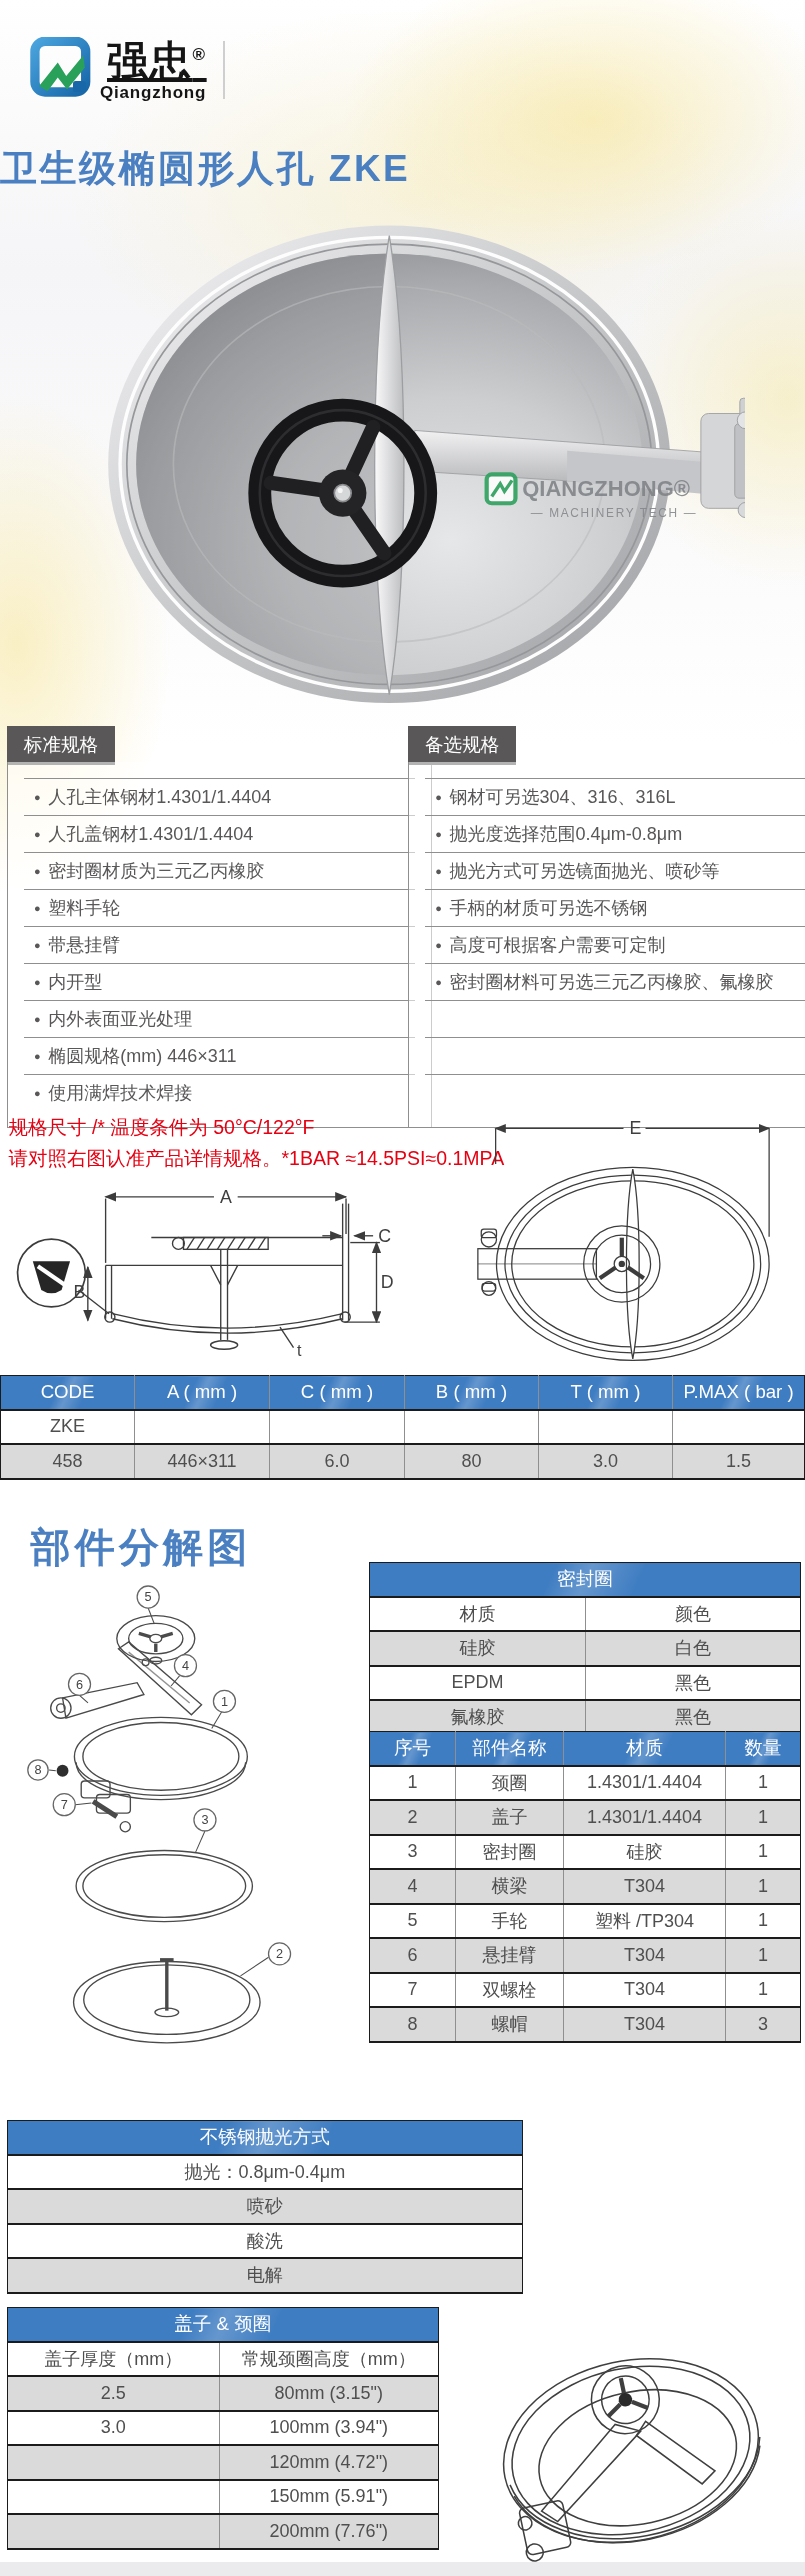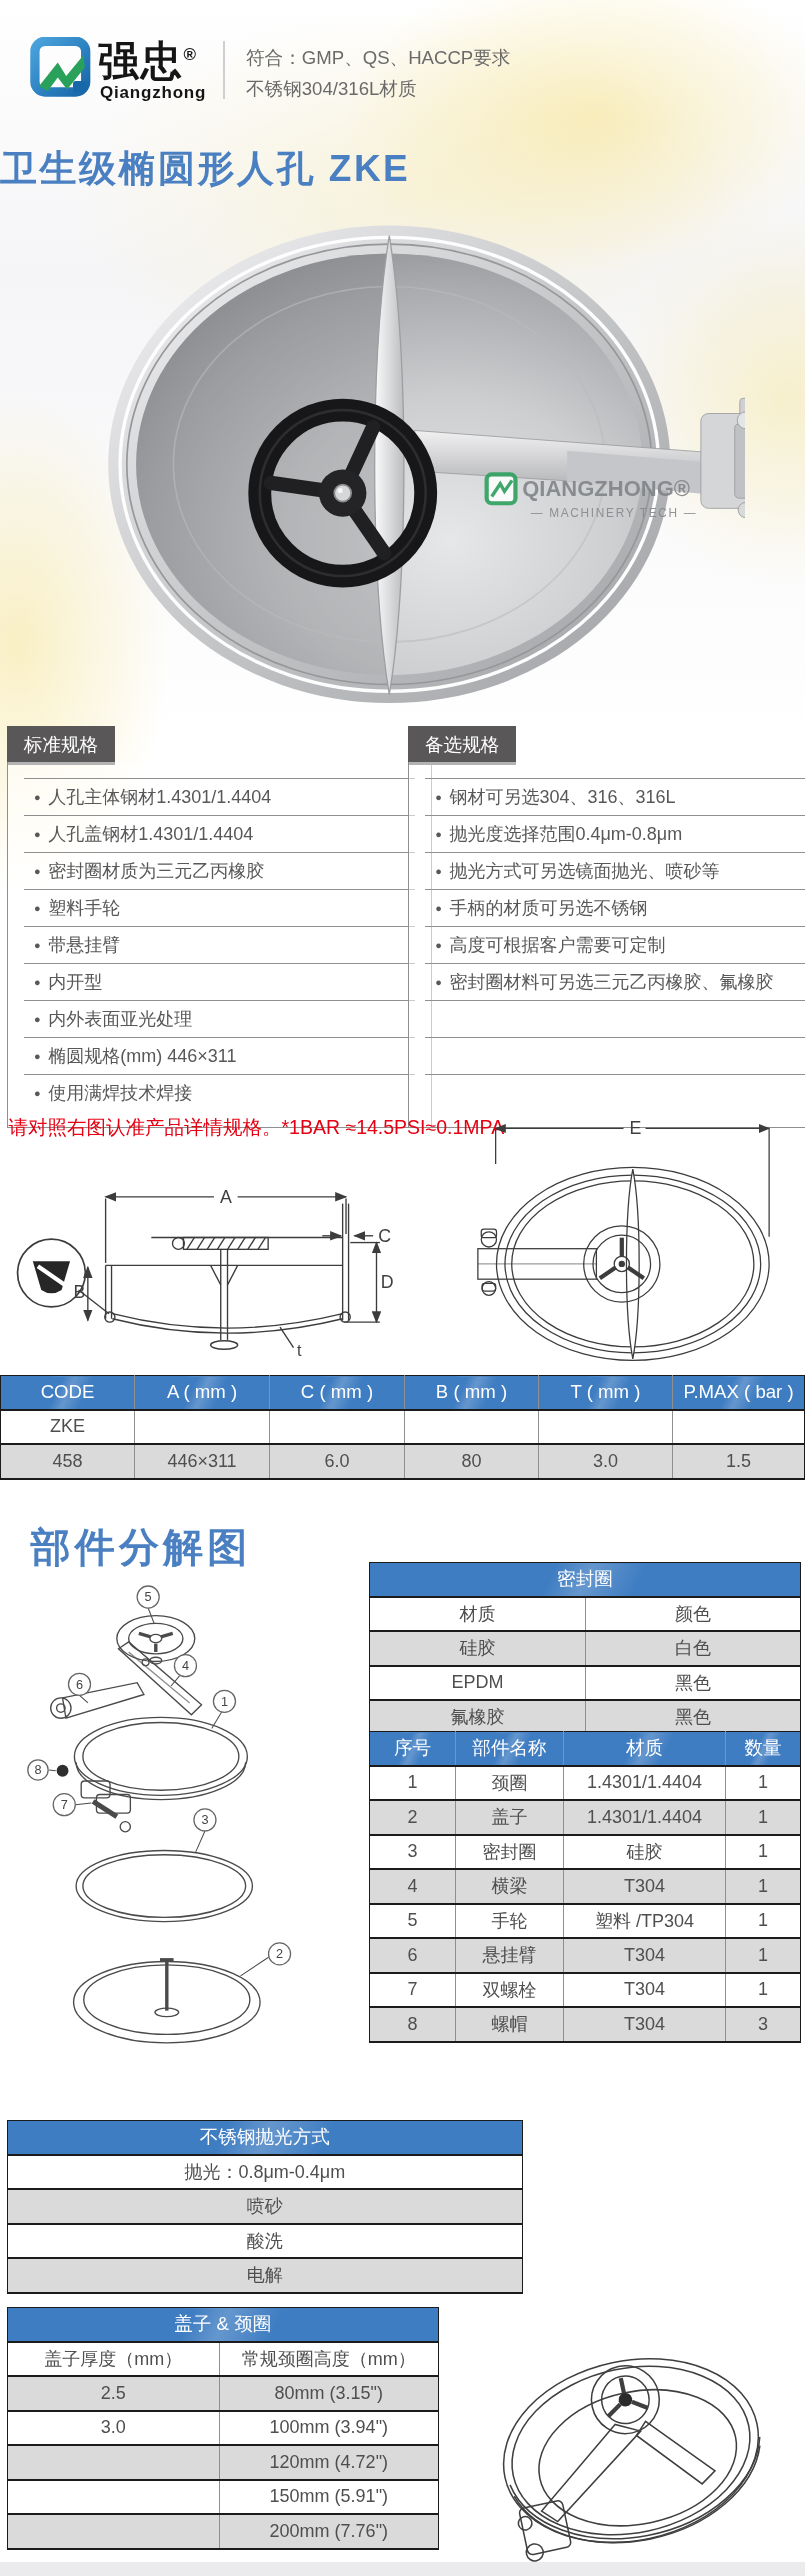--- a/index.html
+++ b/index.html
@@ -6,21 +6,21 @@
   body{font-family:"Liberation Sans",sans-serif;}
   .page{position:relative;width:805px;height:2576px;overflow:hidden;
     background:
       radial-gradient(356px 220px at 593px 119px, rgba(246,226,140,.55), rgba(246,226,140,0) 70%),
       radial-gradient(220px 356px at 17px 644px, rgba(246,226,140,.50), rgba(246,226,140,0) 70%),
       radial-gradient(254px 271px at 788px 398px, rgba(246,229,150,.45), rgba(246,229,150,0) 70%),
       radial-gradient(441px 254px at 403px 199px, rgba(248,234,172,.38), rgba(248,234,172,0) 75%),
       linear-gradient(#ffffff, #f5f5f7 271px, #ffffff 746px, #ffffff);}
   .abs{position:absolute;}
   
-  .brand-cn{left:98px;top:34px;font-size:41px;font-weight:800;color:#151515;letter-spacing:1.7px;}
+  .brand-cn{left:107px;top:34px;font-size:41px;font-weight:800;color:#151515;letter-spacing:1.7px;text-decoration:underline;}
   .brand-cn sup{font-size:17px;}
   .brand-en{left:100px;top:83px;font-size:17px;font-weight:bold;color:#151515;letter-spacing:0.8px;}
   .hdr-div{left:223px;top:41px;width:1.7px;height:58px;background:#cfcfd2;}
   .tagline{left:246px;top:42px;font-size:18.6px;color:#6a6a6a;line-height:31px;}
   
   .page-title{left:0;top:144px;width:805px;font-size:37px;font-weight:bold;color:#4a80c1;letter-spacing:2.5px;}
   
   .tab{display:inline-block;background:#595757;color:#fff;font-size:18.6px;padding:6px 17px 6.8px;}
   .spec-list{list-style:none;margin:0;padding:16px;border:1.7px solid #8f8f8f;border-top:none;background:rgba(255,255,255,.55);}
   .spec-list li{height:36px;line-height:36px;border-top:1.7px solid #8f8f8f;padding-left:10.2px;font-size:18px;color:#595757;white-space:nowrap;overflow:hidden;}
@@ -60,24 +60,20 @@
           <stop offset="1" stop-color="#1767a9"></stop>
       </linearGradient>
     </defs>
     <rect x="7" y="5" width="60" height="60" rx="12" fill="none" stroke="url(#lg-blue)" stroke-width="11"></rect>
     <polygon points="12,58 34,30 44,46 64,22 66,36 45,62 34,48 22,64" fill="#2aa15a"></polygon>
     <rect x="52" y="52" width="15" height="13" rx="3" fill="#1767a9"></rect>
   </svg>
   <div class="abs brand-cn"><span>强忠</span><sup>®</sup></div>
   <div class="abs brand-en">Qiangzhong</div>
   <div class="abs hdr-div"></div>
-  <div class="abs tagline">
-    <div>符合：GMP、QS、HACCP要求</div>
-    <div>不锈钢304/316L材质</div>
-  </div>
 
   <div class="abs page-title">卫生级椭圆形人孔 ZKE</div>
 
   <svg class="abs" style="left:59px;top:212px" width="686" height="508" viewBox="0 0 810 600">
     <defs>
       <linearGradient id="hg1" x1="0" y1="0" x2="1" y2="1">
         <stop offset="0" stop-color="#f3f3f5"></stop>
           <stop offset=".5" stop-color="#c6c7c9"></stop>
           <stop offset="1" stop-color="#9fa0a3"></stop>
       </linearGradient>
@@ -150,20 +146,21 @@
     <li><span class="blt">●</span><span>抛光方式可另选镜面抛光、喷砂等</span></li>
     <li><span class="blt">●</span><span>手柄的材质可另选不锈钢</span></li>
     <li><span class="blt">●</span><span>高度可根据客户需要可定制</span></li>
     <li><span class="blt">●</span><span>密封圈材料可另选三元乙丙橡胶、氟橡胶</span></li>
     <li><span></span></li>
     <li><span></span></li>
     <li><span></span></li>
   </ul>
 
   <div class="abs notes">
+    <div>规格尺寸 /* 温度条件为 50°C/122°F</div>
     <div>请对照右图认准产品详情规格。*1BAR ≈14.5PSI≈0.1MPA</div>
   </div>
 
   <svg class="abs" style="left:6.8px;top:1185px" width="386" height="182" viewBox="0 0 455 215">
     <defs>
       <marker id="ar1" markerWidth="9" markerHeight="7" refX="8" refY="3.5" orient="auto-start-reverse">
         <path d="M0 0 L9 3.5 L0 7 Z" fill="#3c3c3c"></path>
       </marker>
     </defs>
     <g stroke="#3c3c3c" stroke-width="1.6" fill="none">

